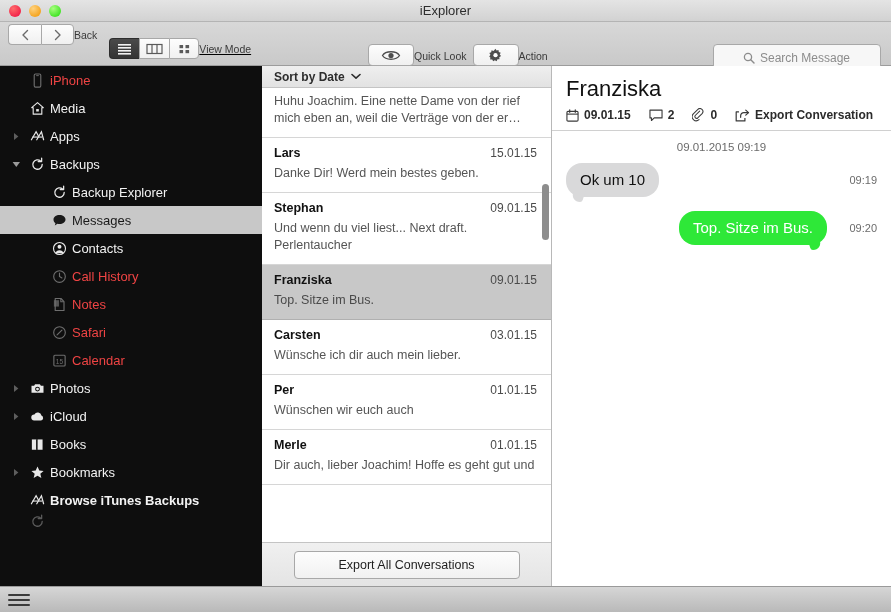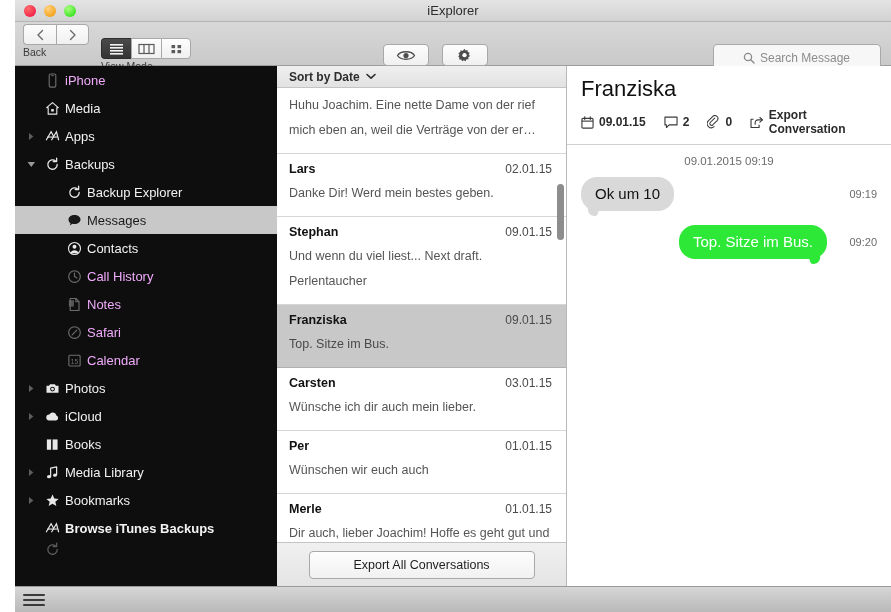--- a/index.html
+++ b/index.html
@@ -2,21 +2,21 @@
 <html><head>
 <meta charset="utf-8">
 <style>
   * { box-sizing: border-box; margin: 0; padding: 0; }
   html, body {
     width: 891px; height: 612px;
     font-family: "Liberation Sans", sans-serif;
     overflow: hidden;
     background: #ffffff;
   }
-  .window { position: relative; width: 891px; height: 612px; display: flex; flex-direction: column; padding-left: 15px; }
+  .window { position: relative; width: 891px; height: 612px; display: flex; flex-direction: column; }
 
   
   .titlebar {
     height: 22px; flex: 0 0 22px;
     background: linear-gradient(to bottom, #e4e4e4 0%, #d2d2d2 100%);
     border-bottom: 1px solid #b4b4b4;
     display: flex; align-items: center; position: relative;
   }
   .traffic { display: flex; gap: 8px; padding-left: 9px; }
   .light { width: 12px; height: 12px; border-radius: 50%; }
@@ -28,21 +28,21 @@
     font-size: 13px; color: #2d2d2d;
   }
 
   
   .toolbar {
     height: 44px; flex: 0 0 44px;
     background: linear-gradient(to bottom, #d8d8d8 0%, #c9c9c9 100%);
     border-bottom: 1px solid #9c9c9c;
     display: flex; align-items: flex-start; position: relative;
   }
-  .tb-group { display: flex; flex-direction: column; align-items: flex-start; }
+  .tb-group { display: flex; flex-direction: row; align-items: center; }
   .tb-label { font-size: 10.5px; color: #3a3a3a; margin-top: 1px; }
 
   .navgroup { margin-left: 8px; margin-top: 2px; }
   .navbtns { display: flex; }
   .navbtn {
     width: 33px; height: 21px;
     background: linear-gradient(to bottom, #fdfdfd, #f0f0f0);
     border: 1px solid #a8a8a8;
     display: flex; align-items: center; justify-content: center;
   }
@@ -93,21 +93,21 @@
 
   
   .sidebar {
     width: 262px; flex: 0 0 262px;
     background: #0e0e0e; overflow: hidden; position: relative;
   }
   .side-item {
     height: 28px; display: flex; align-items: center;
     font-size: 13px; color: #f2f2f2; position: relative;
   }
-  .side-item.dim { color: #f0abfc; }
+  .side-item.dim { color: #ef4444; }
   .side-item.selected { background: #c8c8c8; color: #1a1a1a; }
   .side-item.bold { font-weight: bold; }
   .disc { width: 16px; flex: 0 0 16px; display: flex; align-items: center; justify-content: center; }
   .ico { width: 26px; flex: 0 0 26px; display: flex; align-items: center; justify-content: center; }
   .side-label { white-space: nowrap; }
   .side-item.lvl0 { padding-left: 8px; }
   .side-item.lvl1 { padding-left: 30px; }
   .side-item.clipped { height: 14px; overflow: hidden; }
 
   
@@ -127,21 +127,21 @@
   .msglist { flex: 1; overflow: hidden; position: relative; background: #fff; }
   .msgrow {
     padding: 8px 14px 10px 12px; border-bottom: 1px solid #d6d6d6;
     position: relative; background: #fff;
   }
   .msgrow.selected { background: #c8c8c8; border-bottom-color: #b0b0b0; }
   .msgrow.partial { padding-top: 0; }
   .msgtop { display: flex; justify-content: space-between; align-items: baseline; }
   .msgname { font-size: 12.5px; font-weight: bold; color: #111; }
   .msgdate { font-size: 12px; color: #4a4a4a; }
-  .msgprev { font-size: 12.5px; color: #555; margin-top: 5px; line-height: 25px; }
+  .msgprev { font-size: 12.5px; color: #555; margin-top: 5px; line-height: 17px; }
   .msgrow.selected .msgprev { color: #4a4a4a; }
   .listfooter {
     height: 44px; flex: 0 0 44px;
     background: linear-gradient(to bottom, #f0f0f0, #e4e4e4);
     border-top: 1px solid #c4c4c4;
     display: flex; align-items: center; justify-content: center;
   }
   .exportall {
     width: 226px; height: 28px; border-radius: 4px;
     background: linear-gradient(to bottom, #fdfdfd, #f1f1f1);
@@ -460,35 +460,20 @@
           <span class="side-label">Books</span>
         </div>
         <div class="side-item lvl0">
           <span class="disc">
             <svg width="7" height="9" viewBox="0 0 7 9">
               <path d="M1 1 L5.4 4.5 L1 8 Z" fill="#5e5e5e"></path>
             </svg>
           </span>
           <span class="ico">
             <svg width="15" height="15" viewBox="0 0 16 16">
-              <path d="M6 12.4 V3.4 L12.4 2 V10.6" fill="none" stroke="#e8e8e8" stroke-width="1.3" stroke-linejoin="round"></path>
-              <ellipse cx="4.3" cy="12.4" rx="2.2" ry="1.8" fill="#e8e8e8"></ellipse>
-              <ellipse cx="10.6" cy="10.8" rx="2" ry="1.7" fill="#e8e8e8"></ellipse>
-            </svg>
-          </span>
-          <span class="side-label">Media Library</span>
-        </div>
-        <div class="side-item lvl0">
-          <span class="disc">
-            <svg width="7" height="9" viewBox="0 0 7 9">
-              <path d="M1 1 L5.4 4.5 L1 8 Z" fill="#5e5e5e"></path>
-            </svg>
-          </span>
-          <span class="ico">
-            <svg width="15" height="15" viewBox="0 0 16 16">
               <path d="M8 1.6 L9.9 5.9 L14.5 6.3 L11 9.4 L12.1 13.9 L8 11.5 L3.9 13.9 L5 9.4 L1.5 6.3 L6.1 5.9 Z" fill="#e8e8e8"></path>
             </svg>
           </span>
           <span class="side-label">Bookmarks</span>
         </div>
         <div class="side-item lvl0 bold">
           <span class="disc"></span>
           <span class="ico">
             <svg width="15" height="15" viewBox="0 0 16 16">
               <path d="M1.5 11.5 L6.5 3 L9 7.4" fill="none" stroke="#e8e8e8" stroke-width="1.3" stroke-linecap="round"></path>
@@ -517,21 +502,21 @@
         </svg>
       </div>
       <div class="msglist" id="msglist">
 
       <div class="msgrow partial">
             <div class="msgprev">Huhu Joachim. Eine nette Dame von der rief mich eben an, weil die Verträge von der er…</div>
           </div>
           <div class="msgrow">
             <div class="msgtop">
               <span class="msgname">Lars</span>
-              <span class="msgdate">02.01.15</span>
+              <span class="msgdate">15.01.15</span>
             </div>
             <div class="msgprev">Danke Dir! Werd mein bestes geben.</div>
           </div>
           <div class="msgrow">
             <div class="msgtop">
               <span class="msgname">Stephan</span>
               <span class="msgdate">09.01.15</span>
             </div>
             <div class="msgprev">Und wenn du viel liest... Next draft. Perlentaucher</div>
           </div>

